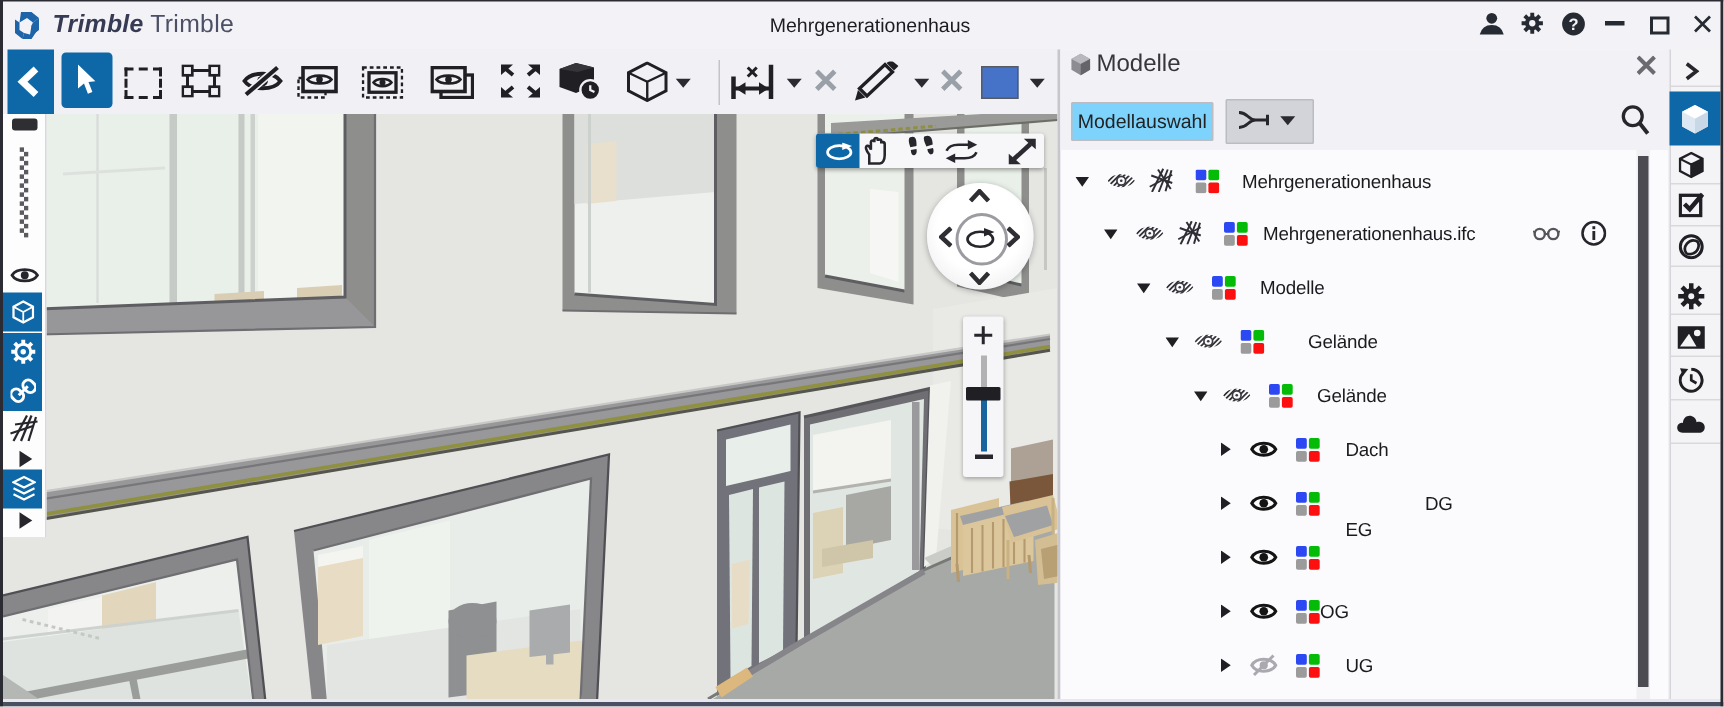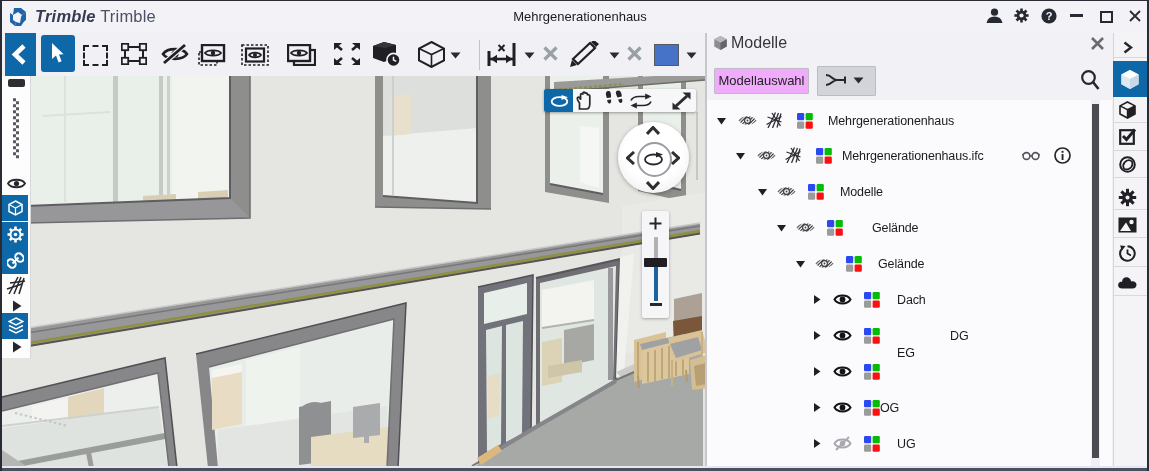--- a/index.html
+++ b/index.html
@@ -37,21 +37,21 @@
   background:radial-gradient(circle at 50% 42%,#ffffff 52%,#f2f2f4 78%,#e6e6ea 100%);
   box-shadow:0 1px 4px rgba(0,0,0,.3);z-index:12;}
 #orbitring{left:637px;top:142px;width:31px;height:31px;border-radius:50%;border:2px solid #9b9ba1;z-index:13;}
 #zoompanel{left:642px;top:211px;width:27px;height:107px;background:#f6f6f8;border-radius:2px;
   box-shadow:0 1px 3px rgba(0,0,0,.3);z-index:12;}
 
 #paneldiv{left:705px;top:33px;width:2px;height:433px;background:#c6c6cc;z-index:5;}
 #panel{left:707px;top:33px;width:405px;height:433px;background:#fbfbfd;z-index:5;}
 #panelhead{left:707px;top:33px;width:405px;height:67px;background:#f2f1f5;z-index:6;}
 #mtitle{left:731px;top:34px;font-size:16px;color:#36363c;z-index:7;}
-#btn1{left:714px;top:68px;width:93px;height:24px;background:#f0abfc;border:1px solid #bcbcc2;
+#btn1{left:714px;top:68px;width:93px;height:24px;background:#7dd3fc;border:1px solid #bcbcc2;
   font-size:13px;color:#222;text-align:center;line-height:23px;z-index:7;border-radius:1px;}
 #btn2{left:817px;top:66px;width:57px;height:28px;background:#d2d4d9;border:1px solid #babcc2;
   z-index:7;border-radius:1px;}
 #sbtrack{left:1091px;top:100px;width:9px;height:366px;background:#f0f0f2;z-index:8;}
 #sbthumb{left:1092px;top:104px;width:7px;height:354px;background:#4b4b51;z-index:9;}
 
 #strip{left:1113px;top:33px;width:34px;height:433px;background:#f4f4f7;border-left:1px solid #d6d6da;z-index:5;}
 #stripblue{left:1113px;top:61px;width:34px;height:36px;background:#0e68a8;z-index:6;}
 .sep{left:1114px;width:33px;height:1px;background:#d9d9dc;z-index:6;}
 

